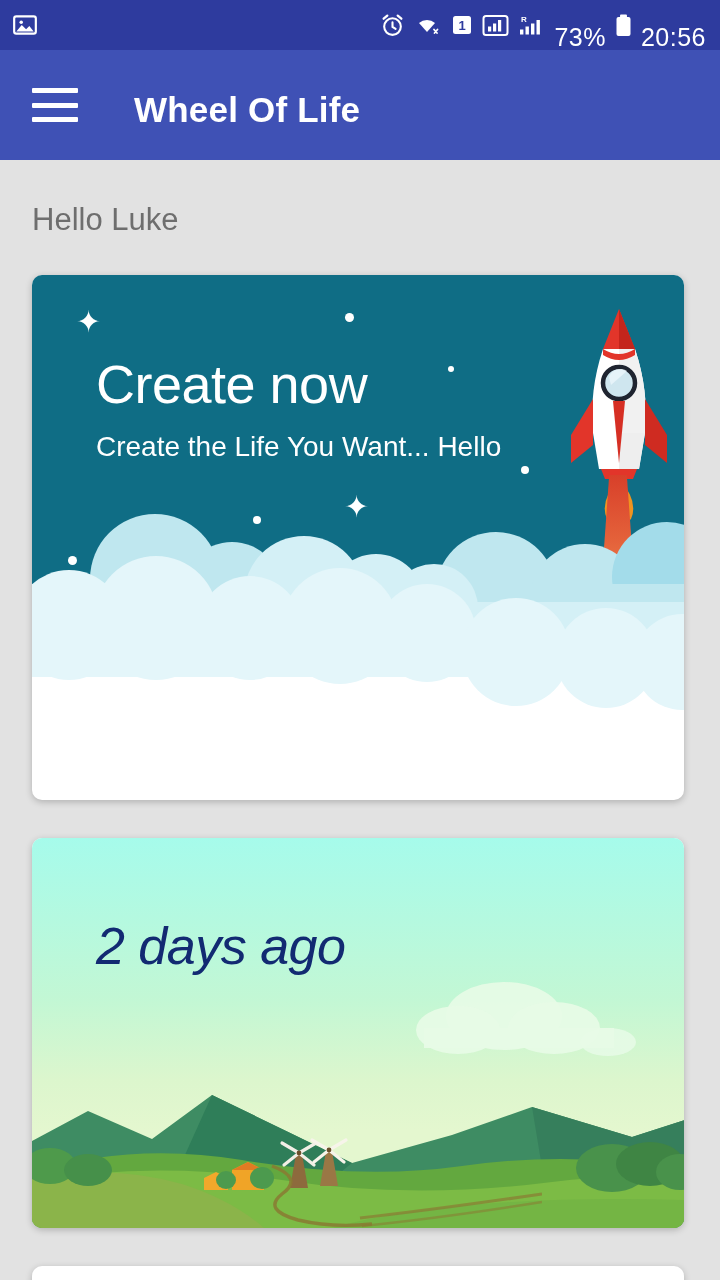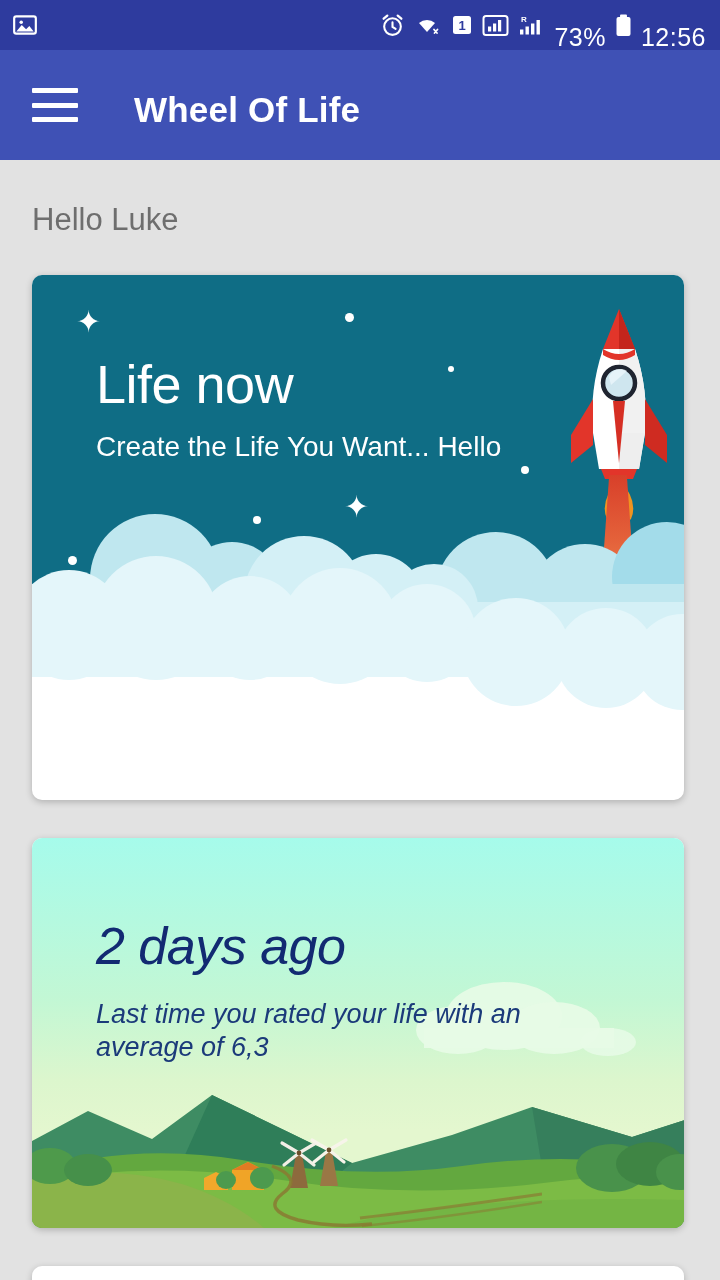--- a/index.html
+++ b/index.html
@@ -166,21 +166,21 @@
         <rect x="18.5" y="6.5" width="3.4" height="14.5" fill="#fff"></rect>
       </svg>
     </span>
     <span class="sb-text">73%</span>
     <span class="sb-ico">
       <svg width="17" height="25" viewBox="0 0 17 24">
         <rect x="5" y="1" width="7" height="3" rx="1" fill="#fff"></rect>
         <rect x="1.5" y="3.5" width="14" height="19" rx="2" fill="#fff"></rect>
       </svg>
     </span>
-    <span class="sb-text">12:56</span>
+    <span class="sb-text">20:56</span>
   </div>
 </div>
 
 <div class="app-bar">
   <div class="hamburger">
     <span></span>
     <span></span>
     <span></span>
   </div>
   <div class="app-title">Wheel Of Life</div>
@@ -226,21 +226,21 @@
         <path d="M54 98 L60 160 L66 98 Z" fill="#d62f24"></path>
 
         <path d="M42 166 L78 166 L74 176 L46 176 Z" fill="#e2352a"></path>
 
         <path d="M60 176 Q40 198 48 216 Q60 228 72 216 Q80 198 60 176 Z" fill="#f0931f"></path>
         <path d="M60 178 Q47 198 53 212 Q60 220 67 212 Q73 198 60 178 Z" fill="#f7c52b"></path>
       </svg>
 
       <div class="trail"></div>
 
-      <div class="hero-title">Life now</div>
+      <div class="hero-title">Create now</div>
       <div class="hero-sub">Create the Life You Want... Hello</div>
     </div>
 
     <div class="cloud-layer" style="bottom:123px;">
 
       <div class="cbump" style="left:58px; top:12px; width:130px; height:130px; background:#bfe7ef;"></div>
       <div class="cbump" style="left:150px; top:40px; width:100px; height:100px; background:#bfe7ef;"></div>
       <div class="cbump" style="left:404px; top:30px; width:120px; height:120px; background:#bfe7ef;"></div>
       <div class="cbump" style="left:498px; top:42px; width:110px; height:110px; background:#bfe7ef;"></div>
       <div class="cbump" style="left:580px; top:20px; width:110px; height:110px; background:#a3dcea;"></div>
@@ -328,19 +328,18 @@
         <ellipse cx="28" cy="26" rx="10" ry="9" fill="#4c9a4e"></ellipse>
       </svg>
 
       <svg class="hill" style="left:180px; top:326px;" width="330" height="64" viewBox="0 0 330 64">
         <path d="M60 2 Q92 14 70 30 Q50 46 86 56 Q120 64 160 60" stroke="#8a7a33" stroke-width="3.4" fill="none" opacity=".85"></path>
         <path d="M148 54 Q220 46 330 30" stroke="#8a7a33" stroke-width="3" fill="none" opacity=".7"></path>
         <path d="M150 62 Q230 54 330 38" stroke="#8a7a33" stroke-width="2.4" fill="none" opacity=".55"></path>
       </svg>
 
       <div class="c2-title">2 days ago</div>
-      <div class="c2-sub">Last time you rated your life with an average of 6,3</div>
     </div>
   </div>
 
   <div class="card" id="card-peek"></div>
 
 </div>
 
 </body></html>

